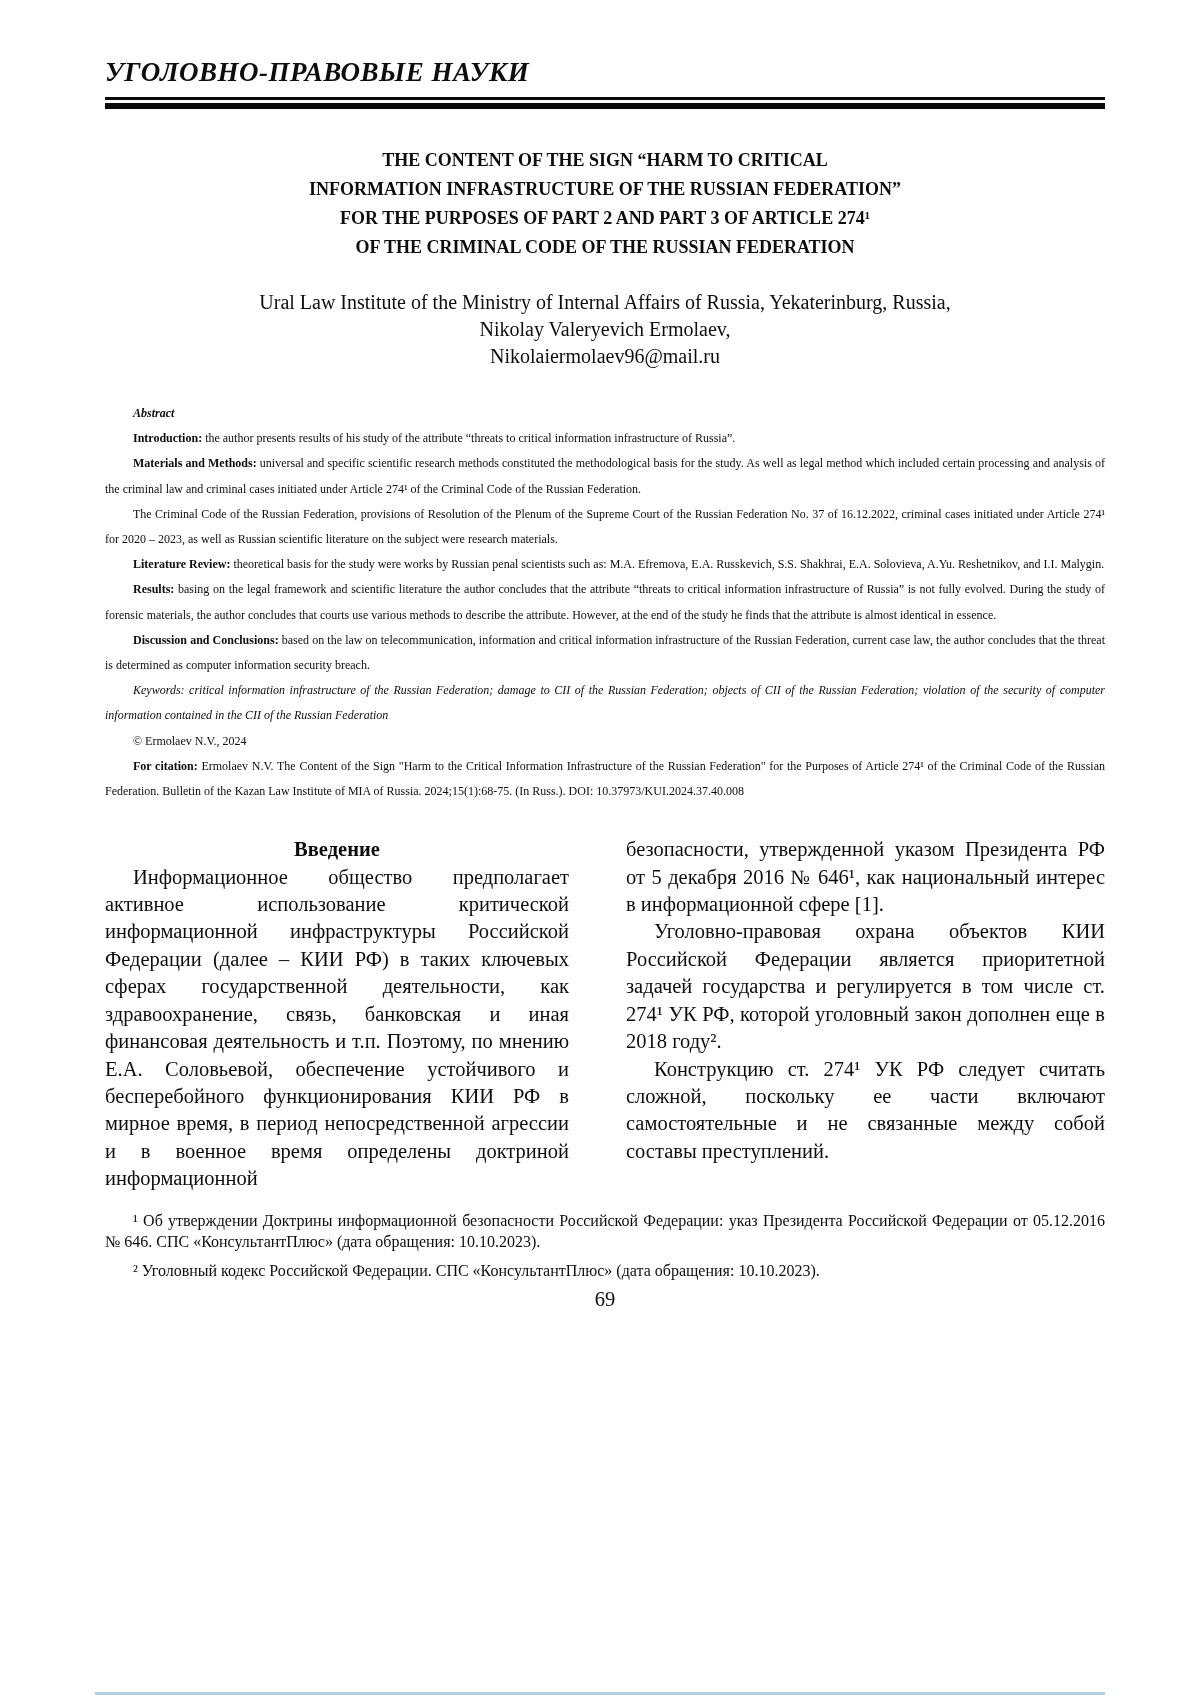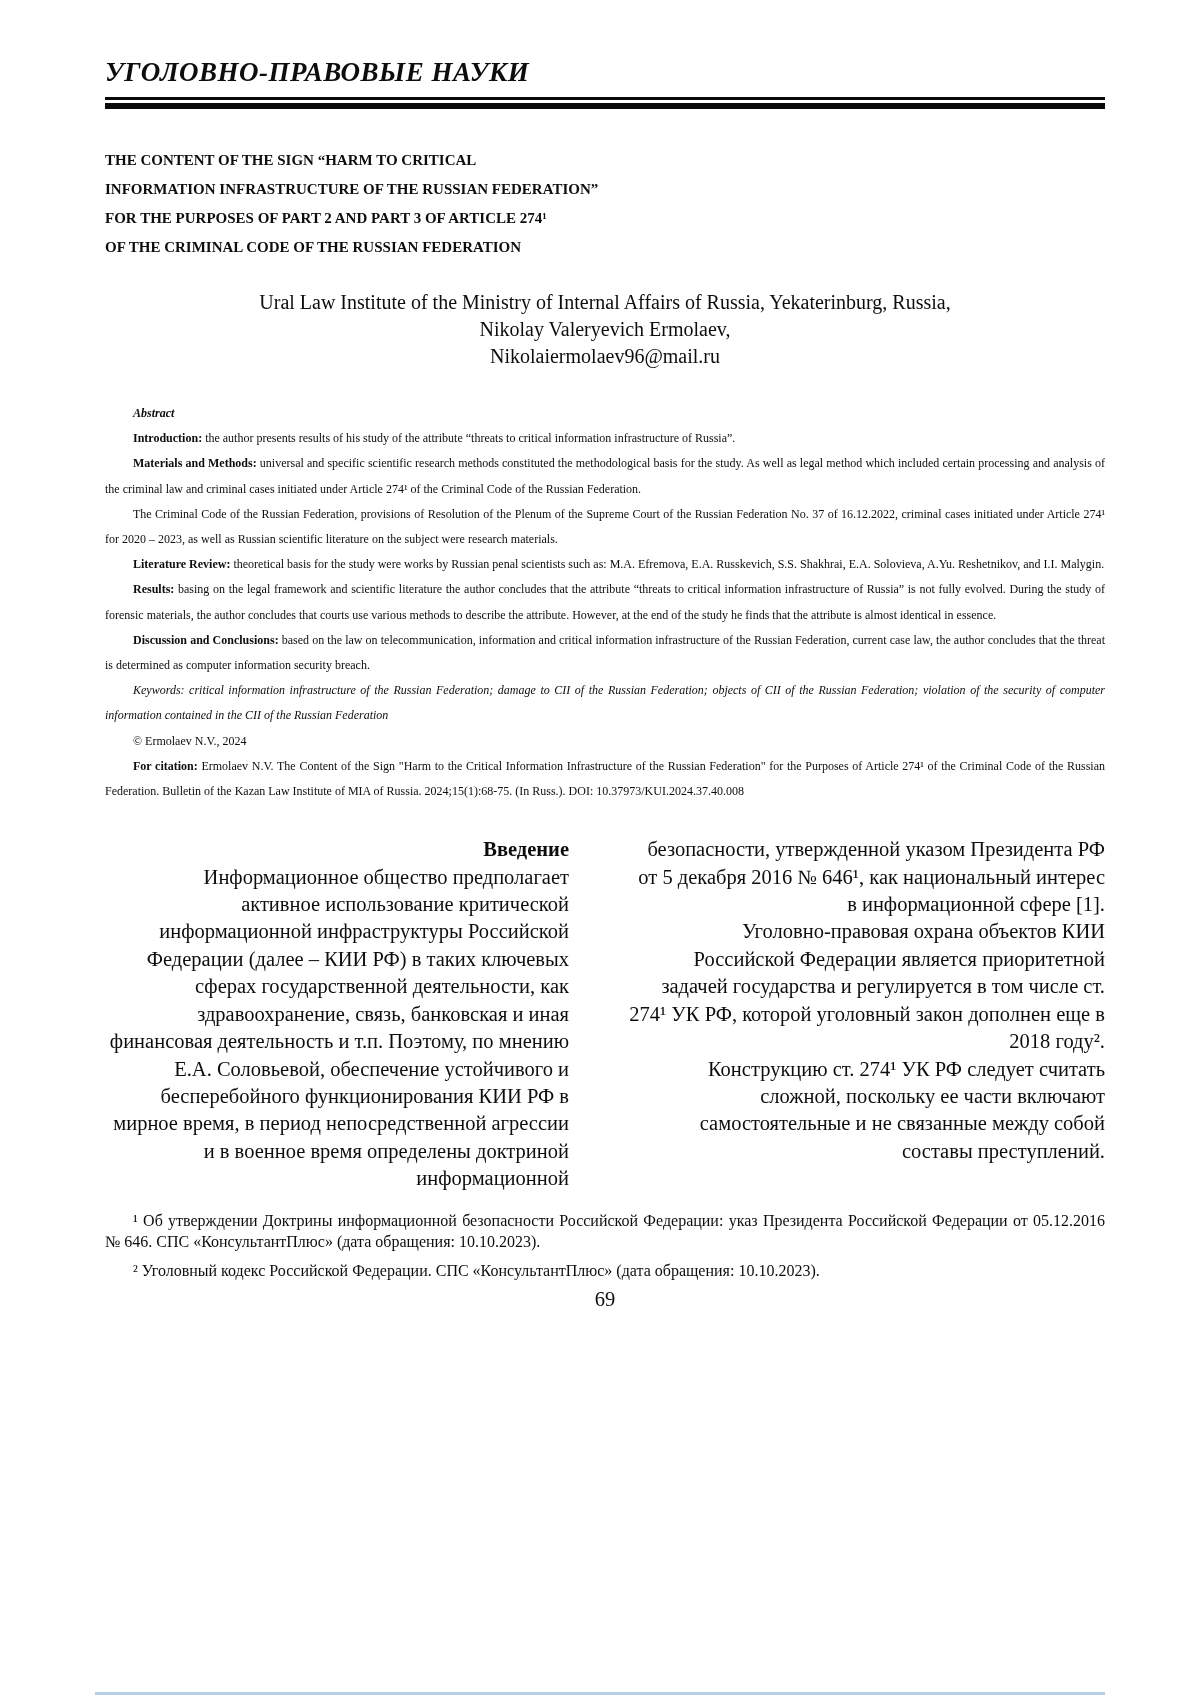--- a/index.html
+++ b/index.html
@@ -18,37 +18,37 @@
     font-size: 27px;
     font-weight: bold;
     font-style: italic;
     letter-spacing: 0.5px;
   }
   .rule-thin  { margin-top: 9px; height: 3px; background: #0a0a0a; }
   .rule-thick { margin-top: 3px; height: 6px; background: #0a0a0a; }
 
   .meta { margin-top: 21px; margin-left: 28px; font-size: 20px; line-height: 27.5px; }
 
-  .title { margin-top: 37px; font-weight: bold; font-size: 15px; line-height: 29px; }
+  .title { margin-top: 37px; text-align: center; font-weight: bold; font-size: 18px; line-height: 29px; }
 
   .author-block { margin-top: 27px; text-align: center; font-size: 20px; line-height: 27px; }
 
   .abstract { margin-top: 31px; font-size: 12px; line-height: 25.2px; text-align: justify; }
   .abstract p { margin: 0; text-indent: 28px; }
   .abstract-heading { font-weight: bold; font-style: italic; text-indent: 28px; }
   .ab-label { font-weight: bold; }
   .keywords { font-style: italic; }
 
   .columns { margin-top: 32px; display: flex; }
   .col { font-size: 20.5px; line-height: 27.4px; text-align: justify; }
   .col-left  { width: 464px; }
   .col-gap   { width: 57px; flex: none; }
   .col-right { width: 479px; }
   .col-heading { text-align: center; font-weight: bold; text-indent: 0; }
-  .col p { margin: 0; text-align: right; }
+  .col p { margin: 0; }
   .col p.indent { text-indent: 28px; }
 
   .footnotes { margin-top: 17px; font-size: 16px; line-height: 21.5px; text-align: justify; }
   .footnotes p { margin: 0 0 7px 0; text-indent: 28px; }
 
   .page-number { margin-top: 0; text-align: center; font-size: 20.5px; }
 
   .bottom-rule { position: absolute; left: 95px; bottom: 2px; width: 1010px; height: 3px; }
 </style>
 </head>

